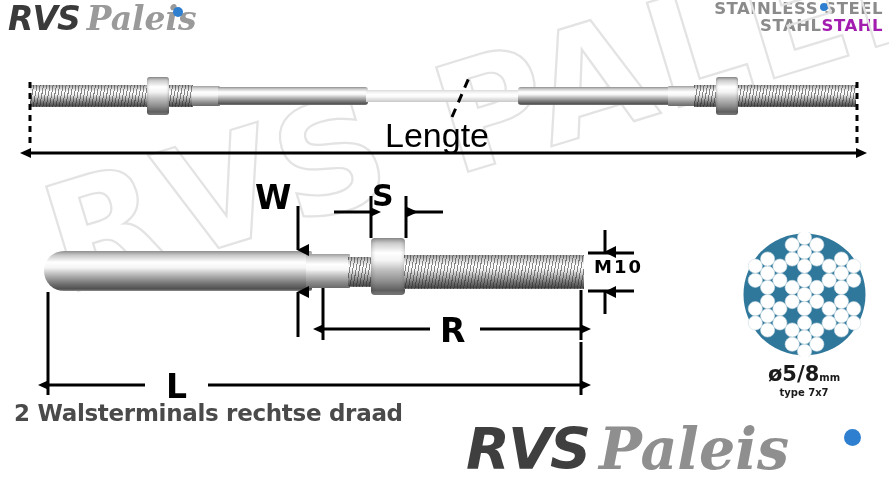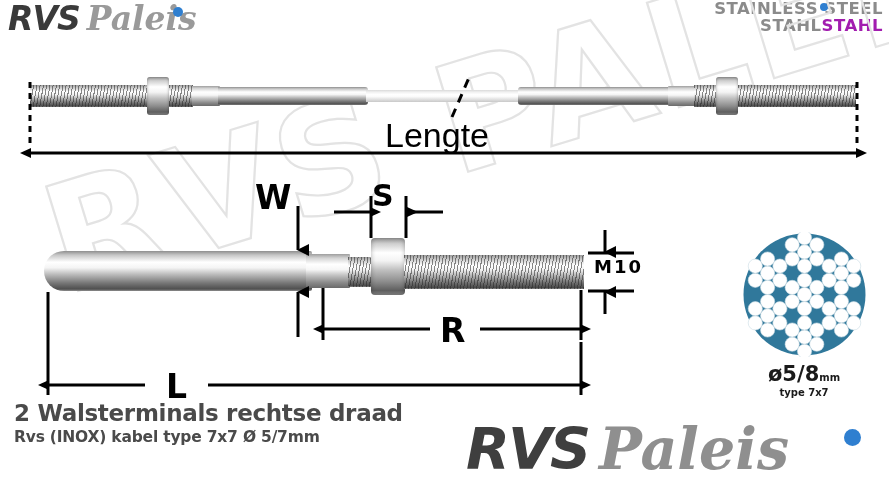--- a/index.html
+++ b/index.html
@@ -376,21 +376,20 @@
 
   <div class="abs" id="cross-caption">
     <div class="c1">
       <span class="big">ø</span><span class="big">5/8</span><span class="sm">mm</span>
     </div>
     <div class="c2">type 7x7</div>
   </div>
 
   <div class="abs" id="bottom-caption">
     <div class="t1">2 Walsterminals rechtse draad</div>
-    <div class="t2">Rvs (INOX) kabel type 7x7 Ø 5/7mm</div>
   </div>
 
   <div class="abs" id="brand-bottom">
     <span class="rvs">RVS</span><span class="paleis">Paleis</span>
     <span class="brand-dot" id="dot-bl"></span>
   </div>
 
 </div>
 
 </body></html>

